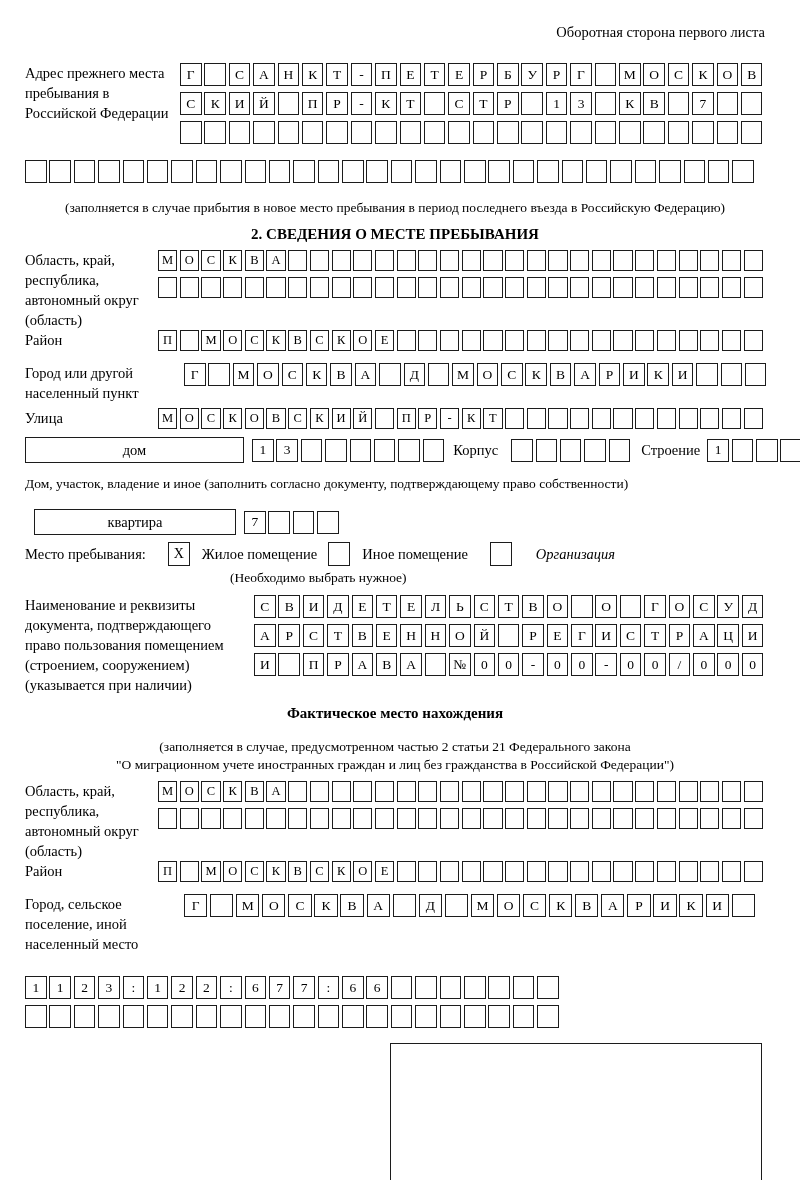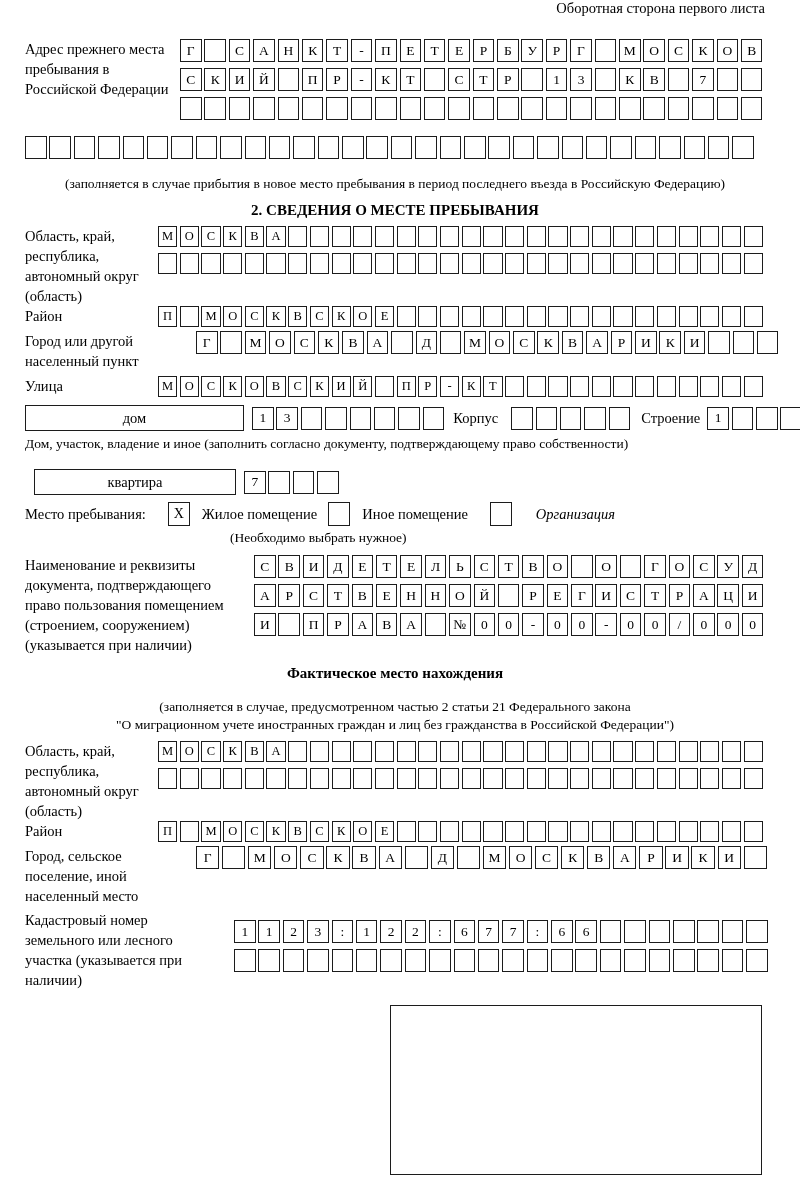--- a/index.html
+++ b/index.html
@@ -1,19 +1,19 @@
 <!DOCTYPE html>
 <html><head>
 <meta charset="utf-8">
 <style>
   html,body{margin:0;padding:0;background:#fff;}
   .page{position:relative;width:800px;height:1180px;box-sizing:border-box;
         padding:0 35px 0 25px;background:#fff;color:#000;
         font-family:"Liberation Serif","DejaVu Serif",serif;overflow:hidden;}
-  .hdr-note{text-align:right;font-size:14.5px;}
+  .hdr-note{padding-top:24px;text-align:right;font-size:14.5px;}
   .field{display:flex;align-items:flex-start;}
   .lbl{font-size:14.5px;line-height:20px;flex-shrink:0;box-sizing:border-box;padding-right:6px;}
   .w155{width:155px;} .w133{width:133px;} .w159{width:159px;} .w229{width:229px;} .w197{width:197px;}
   .rows{display:flex;flex-direction:column;}
   .rows .boxrow{margin-bottom:6px;}
   .rows .boxrow:last-child{margin-bottom:0;}
   .boxrow{display:flex;gap:2.9px;}
   .cell{box-sizing:border-box;width:21.5px;height:23px;border:1.4px solid #1c1c1c;
         display:flex;align-items:center;justify-content:center;font-size:13.5px;flex-shrink:0;
         background:#fff;}
@@ -23,21 +23,21 @@
   .boxrow.wd .cell{width:23.2px;}
   .longbox{box-sizing:border-box;border:1.4px solid #1c1c1c;height:26px;
         display:flex;align-items:center;justify-content:center;font-size:14.5px;flex-shrink:0;}
   .note{font-size:13.5px;line-height:18px;}
   .center{text-align:center;}
   .sec-title{font-weight:bold;font-size:15px;text-align:center;}
   .inline-lbl{font-size:14.5px;}
   .stayrow{display:flex;align-items:center;}
   .cb{width:22px;height:24px;font-size:14px;}
   .markbox{box-sizing:border-box;margin-left:365px;width:372px;height:170px;border:1.6px solid #1c1c1c;}
-  .mt4{margin-top:4px;gap:12px;} .mt5{margin-top:5px;} .mt6{margin-top:16px;} .mt7{margin-top:7px;}
+  .mt4{margin-top:12px;} .mt5{margin-top:5px;} .mt6{margin-top:16px;} .mt7{margin-top:7px;}
   .mt8{margin-top:8px;} .mt9{margin-top:9px;} .mt10{margin-top:10px;}
   .mt15{margin-top:15px;} .mt22{margin-top:22px;}
 </style>
 </head>
 <body>
 
 <div class="page">
 
   <div class="hdr-note">Оборотная сторона первого листа</div>
 
@@ -576,21 +576,20 @@
         <span class="cell">А</span>
         <span class="cell">Р</span>
         <span class="cell">И</span>
         <span class="cell">К</span>
         <span class="cell">И</span>
         <span class="cell"></span>
       </div>
   </div>
 
   <div class="field mt4">
-    <div class="lbl w197">Кадастровый номер земельного или лесного участка (указывается при наличии)</div>
     <div class="rows" style="padding-top:10px;">
       <div class="boxrow">
           <span class="cell">1</span>
           <span class="cell">1</span>
           <span class="cell">2</span>
           <span class="cell">3</span>
           <span class="cell">:</span>
           <span class="cell">1</span>
           <span class="cell">2</span>
           <span class="cell">2</span>

